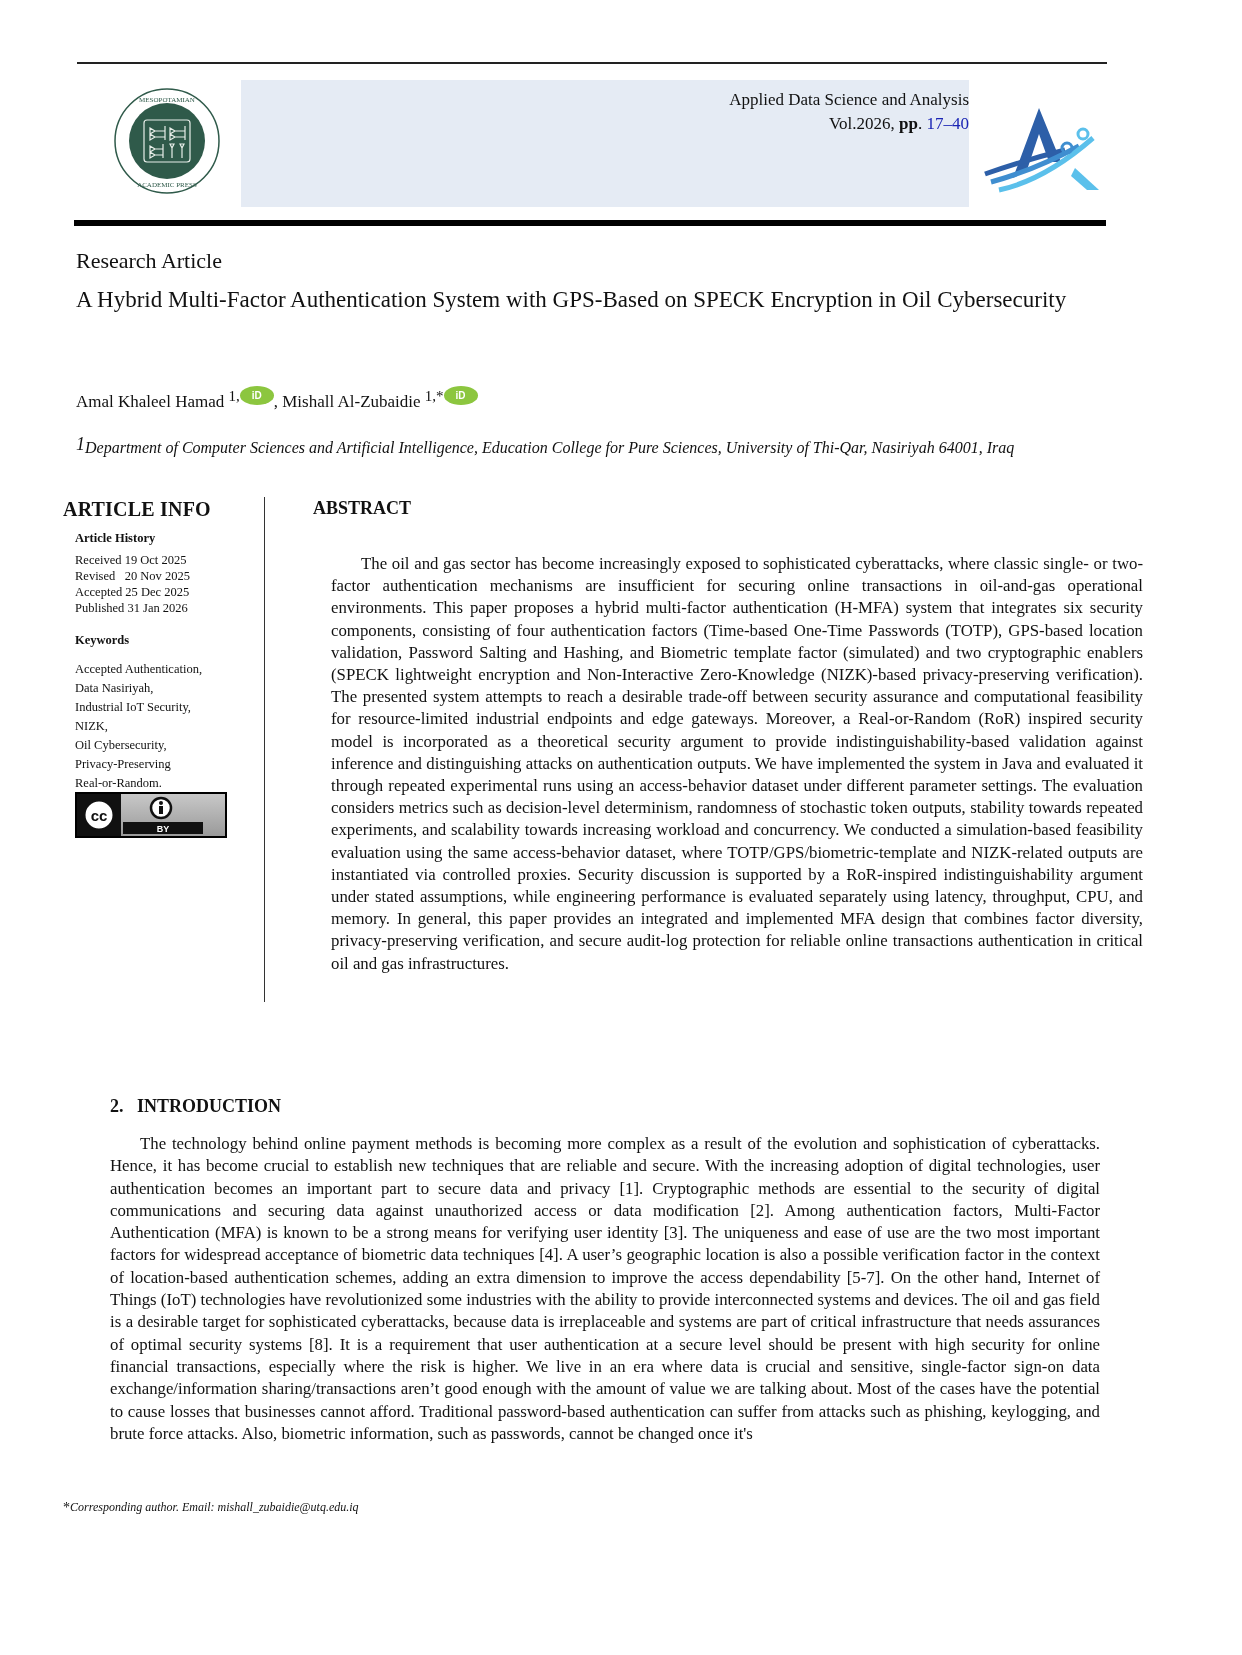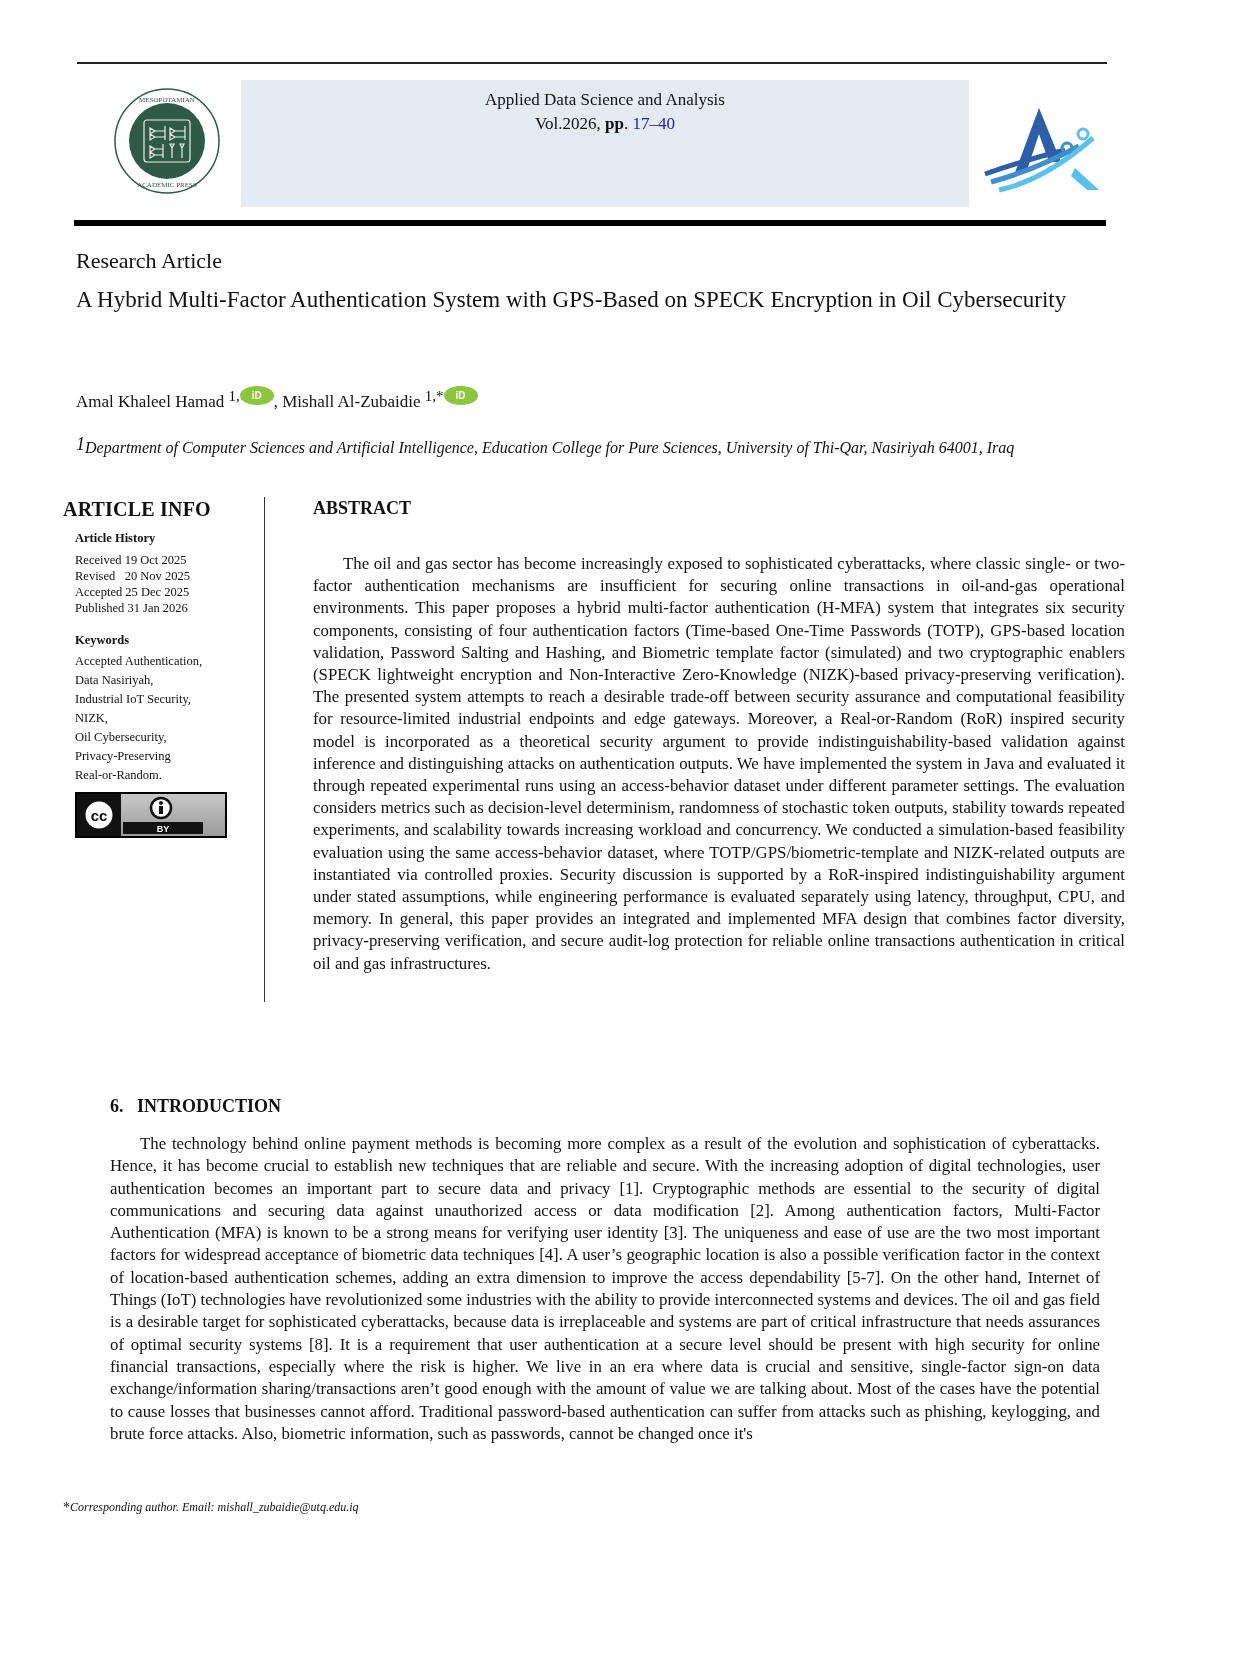--- a/index.html
+++ b/index.html
@@ -1,40 +1,40 @@
 <!DOCTYPE html>
 <html><head>
 <meta charset="utf-8">
 <style>
   html, body { margin: 0; padding: 0; background: #ffffff; }
   body { width: 1242px; height: 1655px; position: relative; font-family: "Liberation Serif", "DejaVu Serif", serif; color: #111; overflow: hidden; }
   .abs { position: absolute; }
   .rule-top { left: 77px; top: 62px; width: 1030px; height: 2px; background: #222; }
   .rule-thick { left: 74px; top: 220px; width: 1032px; height: 6px; background: #000; }
   .header-box { left: 241px; top: 80px; width: 728px; height: 127px; background: #e5ebf4; }
-  .header-text { left: 241px; top: 88px; width: 728px; text-align: center; font-size: 17px; line-height: 24px; }
+  .header-text { left: 241px; top: 88px; width: 728px; text-align: right; font-size: 17px; line-height: 24px; }
   .header-text a { color: #1a24b4; text-decoration: underline; }
   .blue { color: #1a24b4; }
   .logo-left { left: 112px; top: 86px; width: 110px; height: 110px; }
   .logo-right { left: 975px; top: 90px; width: 130px; height: 110px; }
   .research-label { left: 76px; top: 248px; font-size: 22px; }
   .title { left: 76px; top: 282px; width: 1050px; font-size: 23px; line-height: 36px; }
   .authors { left: 76px; top: 386px; font-size: 17px; }
   .authors sup { font-size: 15px; vertical-align: 6px; }
   .orcid { display: inline-block; width: 34px; height: 19px; border-radius: 50%; background: #8cc63f; color: #fff; font-family: "Liberation Sans", sans-serif; font-size: 10px; font-weight: bold; text-align: center; line-height: 19px; vertical-align: 8px; }
   .affil { left: 76px; top: 434px; font-size: 16px; font-style: italic; width: 1060px; }
   .affil sup { font-size: 18px; vertical-align: 3px; }
   .info-title { left: 63px; top: 498px; font-size: 20px; font-weight: bold; letter-spacing: 0.2px; }
   .vline { left: 264px; top: 497px; width: 1px; height: 505px; background: #333; }
   .info-col { left: 75px; top: 530px; width: 185px; font-size: 12.5px; line-height: 16px; }
   .info-col .h { font-weight: bold; margin-bottom: 6px; }
   .info-col .kw { line-height: 19px; }
   .cc-badge { left: 75px; top: 792px; width: 152px; height: 46px; background: linear-gradient(#c8c8c8, #9a9a9a); border: 2px solid #000; box-sizing: border-box; }
   .abstract-title { left: 313px; top: 498px; font-size: 18px; font-weight: bold; }
-  .abstract { left: 313px; top: 553px; width: 812px; font-size: 16.8px; line-height: 22.2px; text-align: justify; text-indent: 30px; }
+  .abstract { left: 331px; top: 553px; width: 812px; font-size: 16.8px; line-height: 22.2px; text-align: justify; text-indent: 30px; }
   .intro-title { left: 110px; top: 1096px; font-size: 18px; font-weight: bold; }
   .intro { left: 110px; top: 1133px; width: 990px; font-size: 16.8px; line-height: 22.3px; text-align: justify; text-indent: 30px; }
   .footnote { left: 63px; top: 1500px; font-size: 12px; font-style: italic; }
   .footnote sup { font-style: normal; font-size: 14px; vertical-align: -1px; }
 </style>
 </head>
 <body>
 
 <div class="abs rule-top"></div>
 
@@ -86,21 +86,21 @@
 <div class="abs info-title">ARTICLE INFO</div>
 <div class="abs vline"></div>
 
 <div class="abs info-col">
   <div class="h">Article History</div>
   <div style="white-space:pre">Received 19 Oct 2025</div>
   <div style="white-space:pre">Revised   20 Nov 2025</div>
   <div style="white-space:pre">Accepted 25 Dec 2025</div>
   <div style="white-space:pre">Published 31 Jan 2026</div>
   <div style="height:16px"></div>
-  <div class="h" style="margin-bottom:4px">Keywords</div>
+  <div class="h" style="margin-bottom:12px">Keywords</div>
   <div class="kw">Accepted Authentication,</div>
   <div class="kw">Data Nasiriyah,</div>
   <div class="kw">Industrial IoT Security,</div>
   <div class="kw">NIZK,</div>
   <div class="kw">Oil Cybersecurity,</div>
   <div class="kw">Privacy-Preserving</div>
   <div class="kw">Real-or-Random.</div>
 </div>
 
 <div class="abs cc-badge">
@@ -112,16 +112,16 @@
     <circle cx="84" cy="9" r="2" fill="#111"></circle>
     <rect x="82" y="12" width="4" height="8" fill="#111"></rect>
     <rect x="46" y="28" width="80" height="12" fill="#111"></rect>
     <text x="86" y="38" font-size="9" font-weight="bold" text-anchor="middle" font-family="Liberation Sans, sans-serif" fill="#fff">BY</text>
   </svg>
 </div>
 
 <div class="abs abstract-title">ABSTRACT</div>
 <div class="abs abstract">The oil and gas sector has become increasingly exposed to sophisticated cyberattacks, where classic single- or two-factor authentication mechanisms are insufficient for securing online transactions in oil-and-gas operational environments. This paper proposes a hybrid multi-factor authentication (H-MFA) system that integrates six security components, consisting of four authentication factors (Time-based One-Time Passwords (TOTP), GPS-based location validation, Password Salting and Hashing, and Biometric template factor (simulated) and two cryptographic enablers (SPECK lightweight encryption and Non-Interactive Zero-Knowledge (NIZK)-based privacy-preserving verification). The presented system attempts to reach a desirable trade-off between security assurance and computational feasibility for resource-limited industrial endpoints and edge gateways. Moreover, a Real-or-Random (RoR) inspired security model is incorporated as a theoretical security argument to provide indistinguishability-based validation against inference and distinguishing attacks on authentication outputs. We have implemented the system in Java and evaluated it through repeated experimental runs using an access-behavior dataset under different parameter settings. The evaluation considers metrics such as decision-level determinism, randomness of stochastic token outputs, stability towards repeated experiments, and scalability towards increasing workload and concurrency. We conducted a simulation-based feasibility evaluation using the same access-behavior dataset, where TOTP/GPS/biometric-template and NIZK-related outputs are instantiated via controlled proxies. Security discussion is supported by a RoR-inspired indistinguishability argument under stated assumptions, while engineering performance is evaluated separately using latency, throughput, CPU, and memory. In general, this paper provides an integrated and implemented MFA design that combines factor diversity, privacy-preserving verification, and secure audit-log protection for reliable online transactions authentication in critical oil and gas infrastructures.</div>
 
-<div class="abs intro-title" style="white-space:pre">6.   INTRODUCTION</div>
+<div class="abs intro-title" style="white-space:pre">2.   INTRODUCTION</div>
 <div class="abs intro">The technology behind online payment methods is becoming more complex as a result of the evolution and sophistication of cyberattacks. Hence, it  has become crucial to establish new techniques that are reliable and secure. With the increasing adoption of digital technologies, user authentication becomes an important part to secure data and privacy [1]. Cryptographic  methods are essential to the security of digital communications and securing data against unauthorized access or data modification [2]. Among authentication factors, Multi-Factor Authentication (MFA) is known to be a strong means for verifying user identity [3]. The uniqueness and ease of use are the two most important  factors for widespread acceptance of biometric data techniques [4]. A user’s geographic location is also a possible verification factor in the context of location-based authentication  schemes, adding an extra dimension to improve the access dependability [5-7]. On the other hand, Internet of Things (IoT) technologies have revolutionized some industries with the ability to provide interconnected systems and devices. The oil and gas field is a desirable target for sophisticated cyberattacks, because data is irreplaceable and systems are part of critical infrastructure that needs assurances of optimal security systems [8]. It is a requirement that user authentication at a secure level should be present with high security for online financial transactions, especially where the risk is higher. We live in an era where data is crucial and sensitive, single-factor sign-on data exchange/information sharing/transactions aren’t good enough with the amount of value we are talking about. Most of the cases have the potential to cause losses that businesses cannot afford. Traditional password-based authentication can suffer from attacks such as phishing, keylogging, and brute force attacks. Also, biometric information, such as passwords, cannot be changed once it's</div>
 
 <div class="abs footnote"><sup>*</sup><span>Corresponding author. Email: mishall_zubaidie@utq.edu.iq</span></div>
 
 </body></html>

